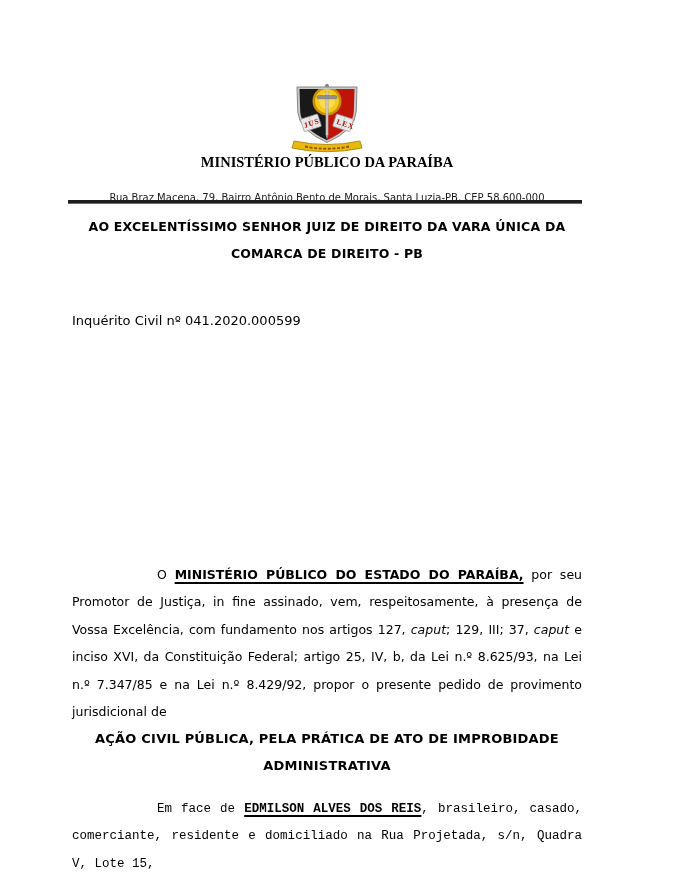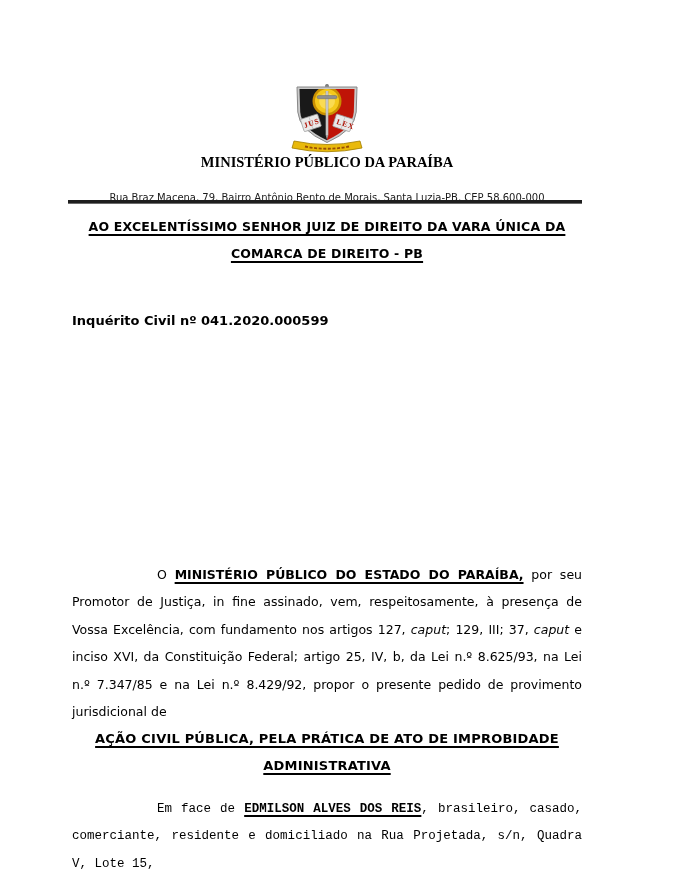--- a/index.html
+++ b/index.html
@@ -62,29 +62,28 @@
     position: absolute;
     top: 213px;
     width: 100%;
     text-align: center;
     font-weight: bold;
     font-size: 12.5px;
     line-height: 27px;
     letter-spacing: 0.2px;
   }
   .addressee .u, .action-title .u {
-    text-decoration: underline;
     text-decoration-thickness: 1.5px;
     text-underline-offset: 3px;
   }
   .case-ref {
     position: absolute;
     top: 307px;
     left: 0;
-    font-weight: bold;
+    font-weight: normal;
     font-size: 13px;
     line-height: 27px;
     text-align: right;
   }
   .body-para {
     position: absolute;
     width: 100%;
     font-size: 12.5px;
     line-height: 27.4px;
     text-align: justify;

